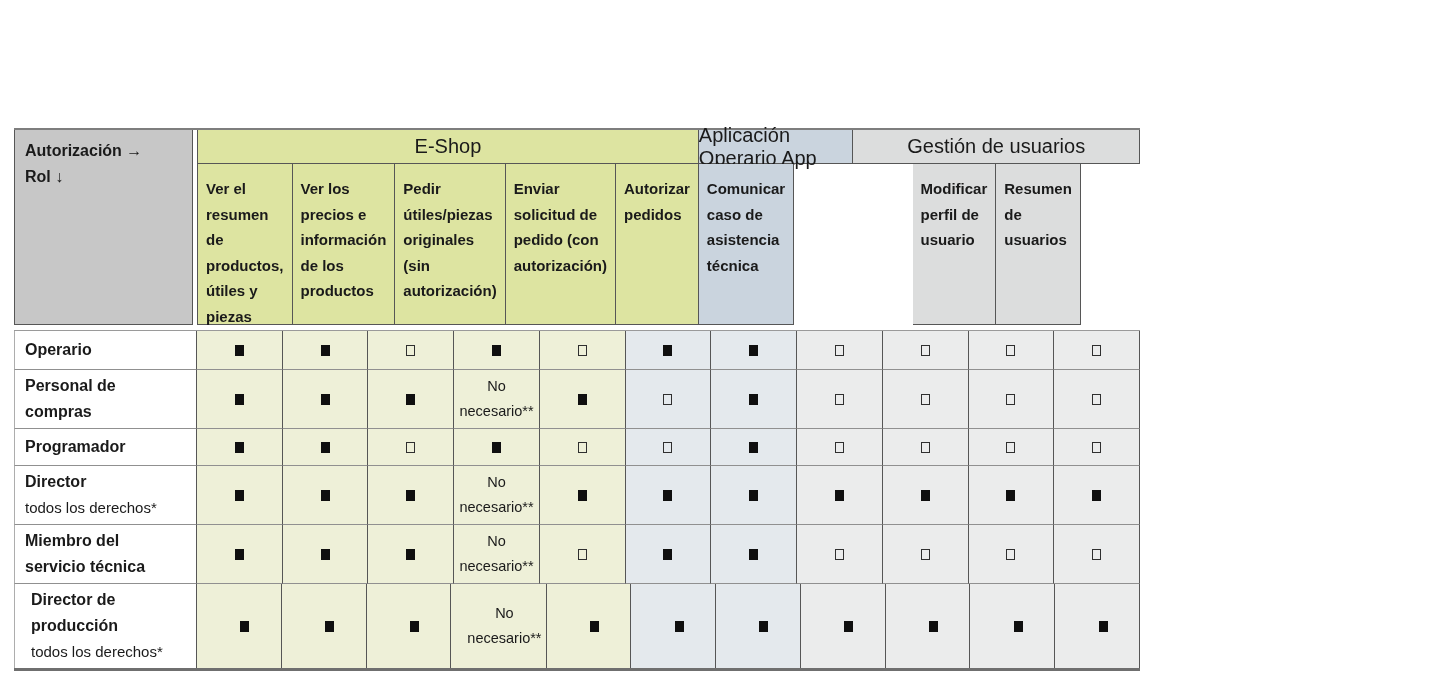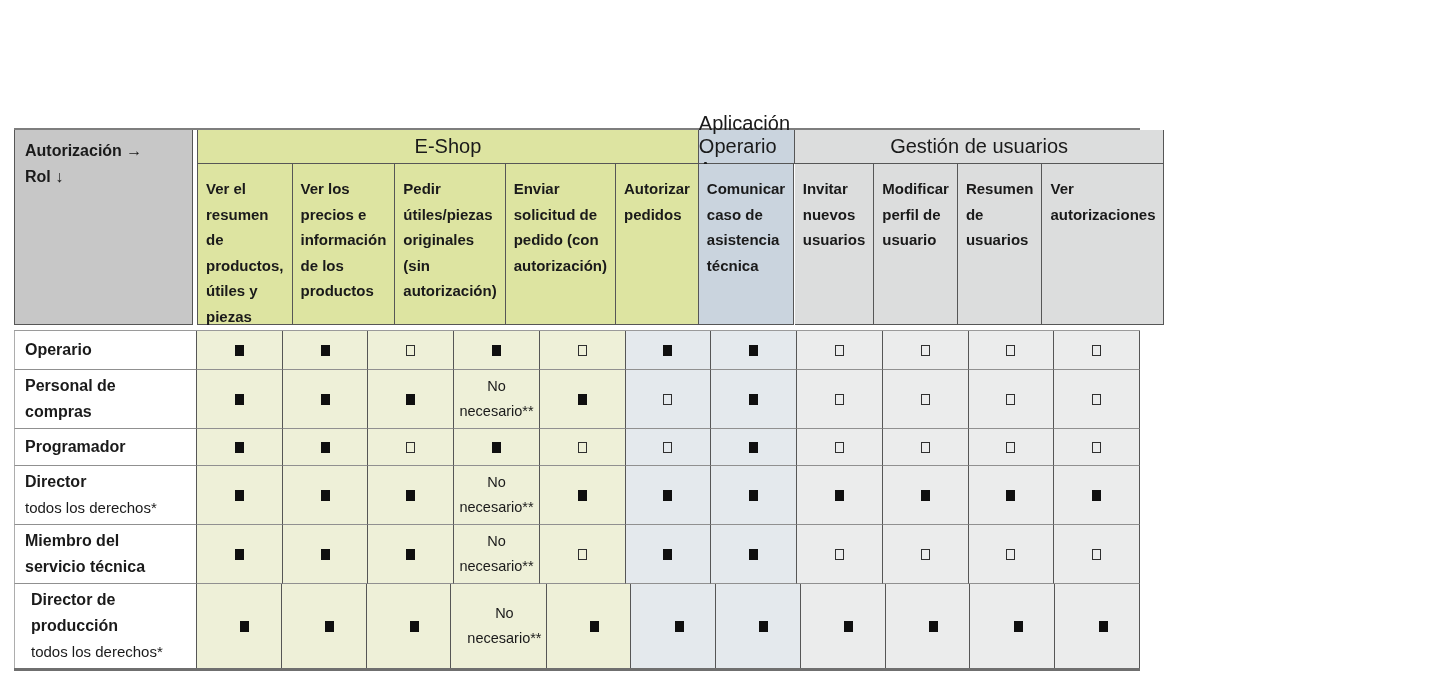--- a/index.html
+++ b/index.html
@@ -100,24 +100,22 @@
       <div class="hgap"></div>
       <div class="group-cell head eshop first-col" style="grid-column: 3 / span 5;">E-Shop</div>
       <div class="group-cell head service" style="grid-column: 8 / span 2;">Aplicación Operario App</div>
       <div class="group-cell head users" style="grid-column: 10 / span 4;">Gestión de usuarios</div>
       <div class="sub-cell head eshop first-col" style="grid-column: 3;">Ver el resumen de productos, útiles y piezas originales</div>
       <div class="sub-cell head eshop" style="grid-column: 4;">Ver los precios e información de los productos</div>
       <div class="sub-cell head eshop" style="grid-column: 5;">Pedir útiles/piezas originales (sin autorización)</div>
       <div class="sub-cell head eshop" style="grid-column: 7;">Autorizar pedidos</div>
       <div class="sub-cell head eshop" style="grid-column: 6;">Enviar solicitud de pedido (con autorización)</div>
       <div class="sub-cell head service" style="grid-column: 8;">Comunicar caso de asistencia técnica</div>
-      <div class="sub-cell head users" style="grid-column: 10;">Invitar nuevos usuarios</div>
       <div class="sub-cell head users" style="grid-column: 11;">Modificar perfil de usuario</div>
       <div class="sub-cell head users" style="grid-column: 12;">Resumen de usuarios</div>
-      <div class="sub-cell head users" style="grid-column: 13;">Ver autorizaciones</div>
     </div>
   <div class="body-grid" id="bdy">
       <div class="body-row">
         <div class="rlabel">
           <div class="bold">Operario</div>
         </div>
         <div class="dcell bodyc eshop">
           <span class="mark-filled"></span>
         </div>
         <div class="dcell bodyc eshop">

